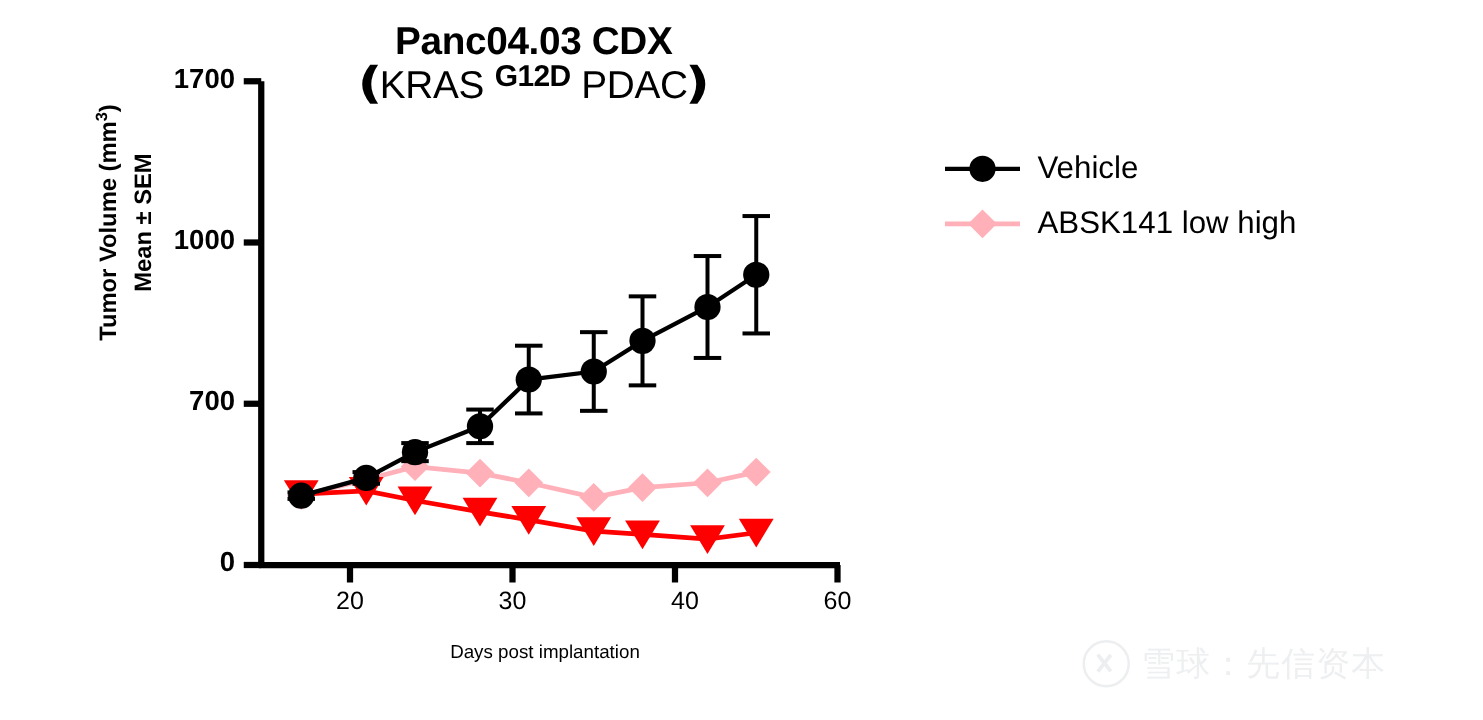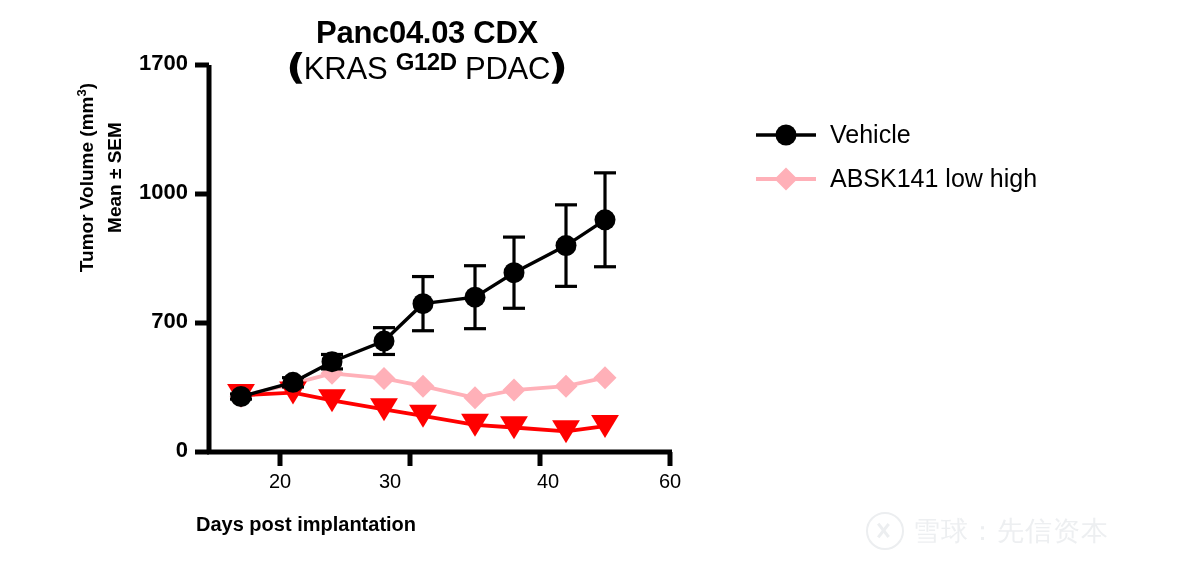--- a/index.html
+++ b/index.html
@@ -77,23 +77,23 @@
   .sup3 {
     font-size: 13px;
     vertical-align: 7px;
   }
 
   .xlabel {
     position: absolute;
     left: 196px;
     top: 513px;
     width: 480px;
-    text-align: left;
-    font-size: 20px;
-    font-weight: bold;
+    text-align: center;
+    font-size: 15px;
+    font-weight: normal;
   }
 
   
   .ytick {
     position: absolute;
     right: 0;
     width: 90px;
     text-align: right;
     font-size: 22px;
     font-weight: bold;
@@ -198,21 +198,21 @@
 
   <div class="ytick-wrap" id="ytick-wrap">
       <div class="ytick" style="top: 437px;">0</div>
       <div class="ytick" style="top: 308px;">700</div>
       <div class="ytick" style="top: 179px;">1000</div>
       <div class="ytick" style="top: 50px;">1700</div>
     </div>
 
   <div id="xtick-wrap">
       <div class="xtick" style="left: 280px;">20</div>
-      <div class="xtick" style="left: 390px;">30</div>
+      <div class="xtick" style="left: 410px;">30</div>
       <div class="xtick" style="left: 548px;">40</div>
       <div class="xtick" style="left: 670px;">60</div>
     </div>
 
   <svg id="plot" width="1186" height="576" style="position:absolute;left:0;top:0;">
       <line x1="209" y1="65" x2="209" y2="452" stroke="#000000" stroke-width="5"></line>
       <line x1="207" y1="452" x2="672" y2="452" stroke="#000000" stroke-width="5"></line>
       <line x1="195" y1="452" x2="209" y2="452" stroke="#000000" stroke-width="5"></line>
       <line x1="195" y1="323" x2="209" y2="323" stroke="#000000" stroke-width="5"></line>
       <line x1="195" y1="194" x2="209" y2="194" stroke="#000000" stroke-width="5"></line>

